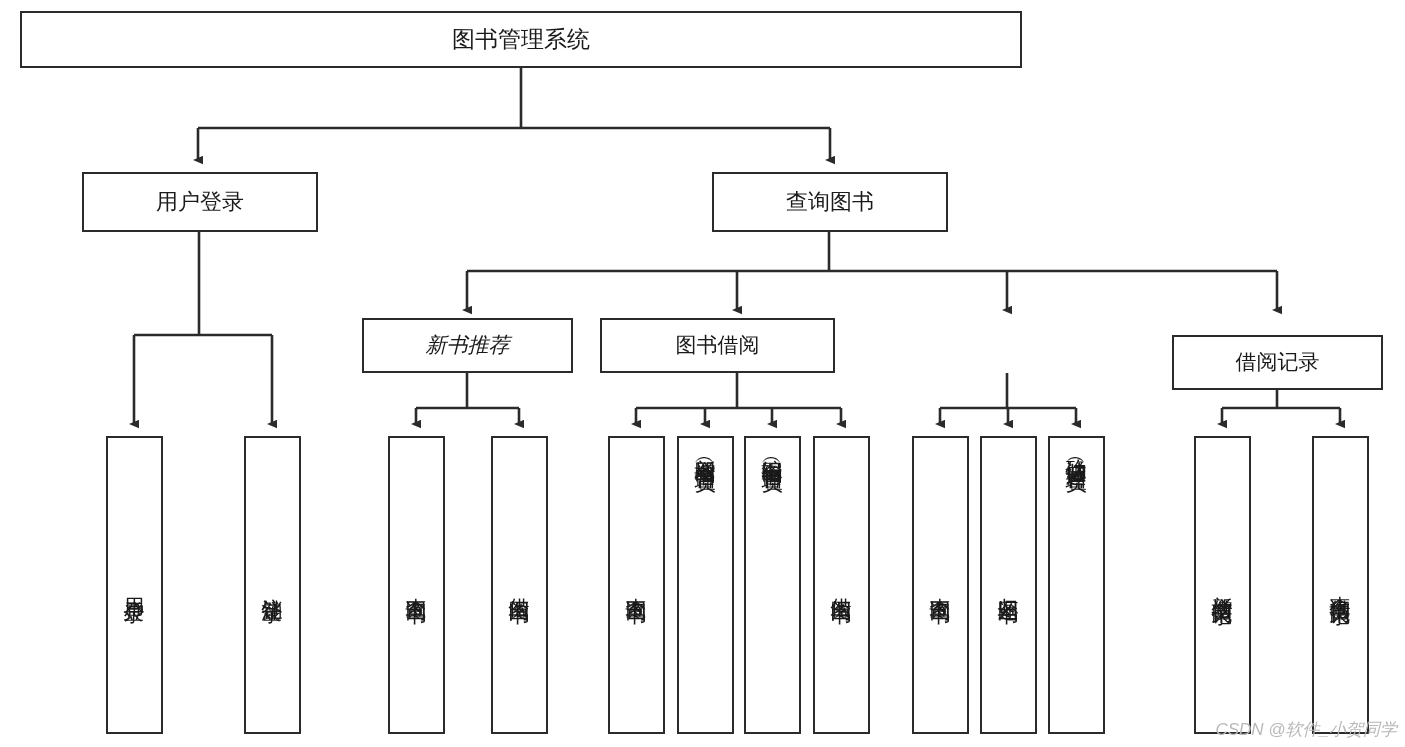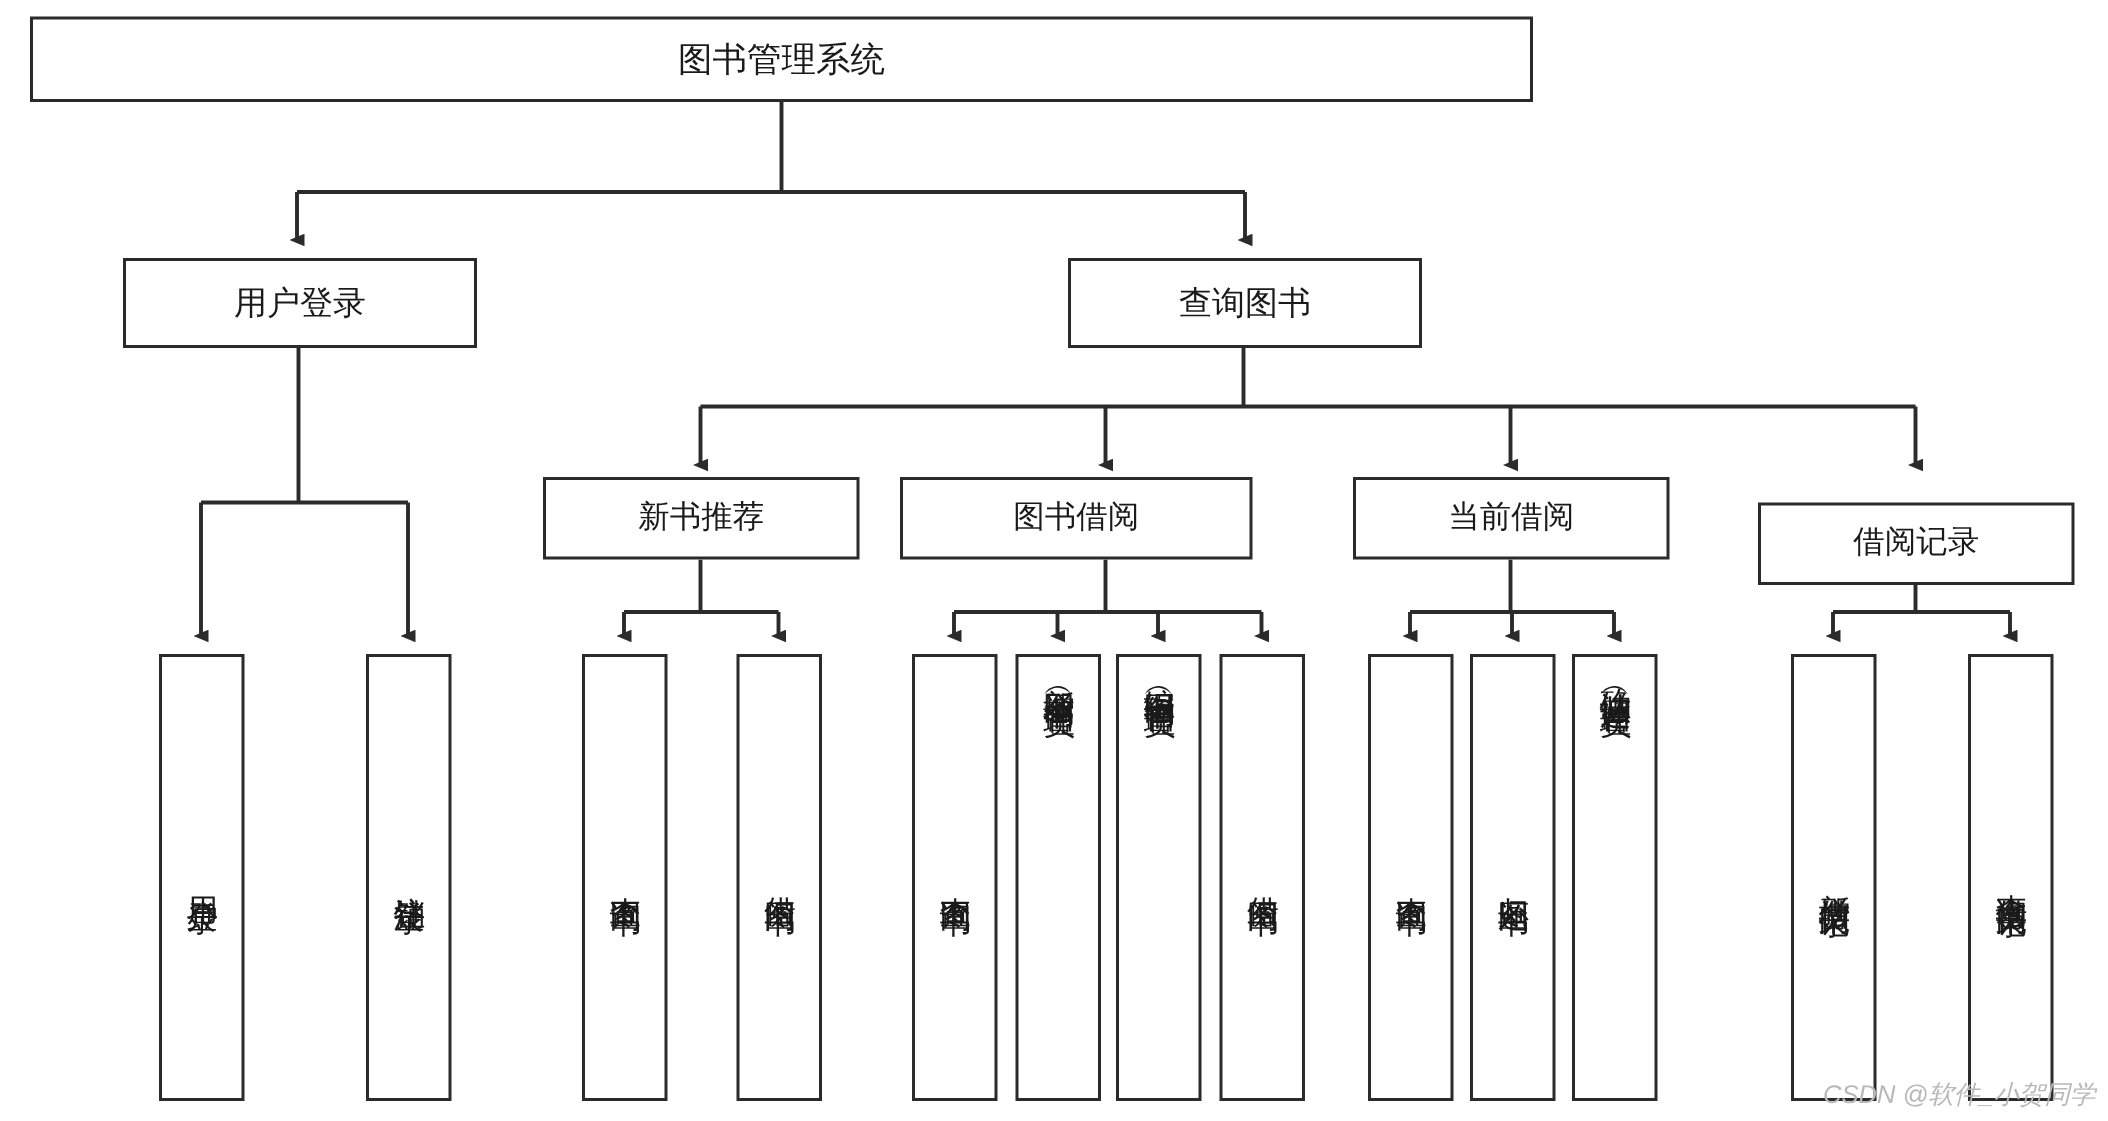--- a/index.html
+++ b/index.html
@@ -131,28 +131,25 @@
     <span class="node-label">图书管理系统</span>
   </div>
 
   <div class="node-box level-1" style="left:82px; top:172px; width:236px; height:60px;">
     <span class="node-label">用户登录</span>
   </div>
   <div class="node-box level-1" style="left:712px; top:172px; width:236px; height:60px;">
     <span class="node-label">查询图书</span>
   </div>
 
-  <div class="node-box level-2" style="left:362px; top:318px; width:211px; height:55px;">
+  <div class="node-box level-2" style="left:362px; top:318px; width:211px; height:55px;font-style:italic;">
     <span class="node-label">新书推荐</span>
   </div>
   <div class="node-box level-2" style="left:600px; top:318px; width:235px; height:55px;">
     <span class="node-label">图书借阅</span>
-  </div>
-  <div class="node-box level-2" style="left:902px; top:318px; width:211px; height:55px;">
-    <span class="node-label">当前借阅</span>
   </div>
   <div class="node-box level-2" style="left:1172px; top:318px; width:211px; height:55px;margin-top:17px;">
     <span class="node-label">借阅记录</span>
   </div>
 
   <div class="node-box leaf-box center-v" style="left:106px; top:436px; width:57px; height:298px;">
     <span class="node-label">用户登录</span>
   </div>
   <div class="node-box leaf-box center-v" style="left:244px; top:436px; width:57px; height:298px;">
     <span class="node-label">注销登录</span>

